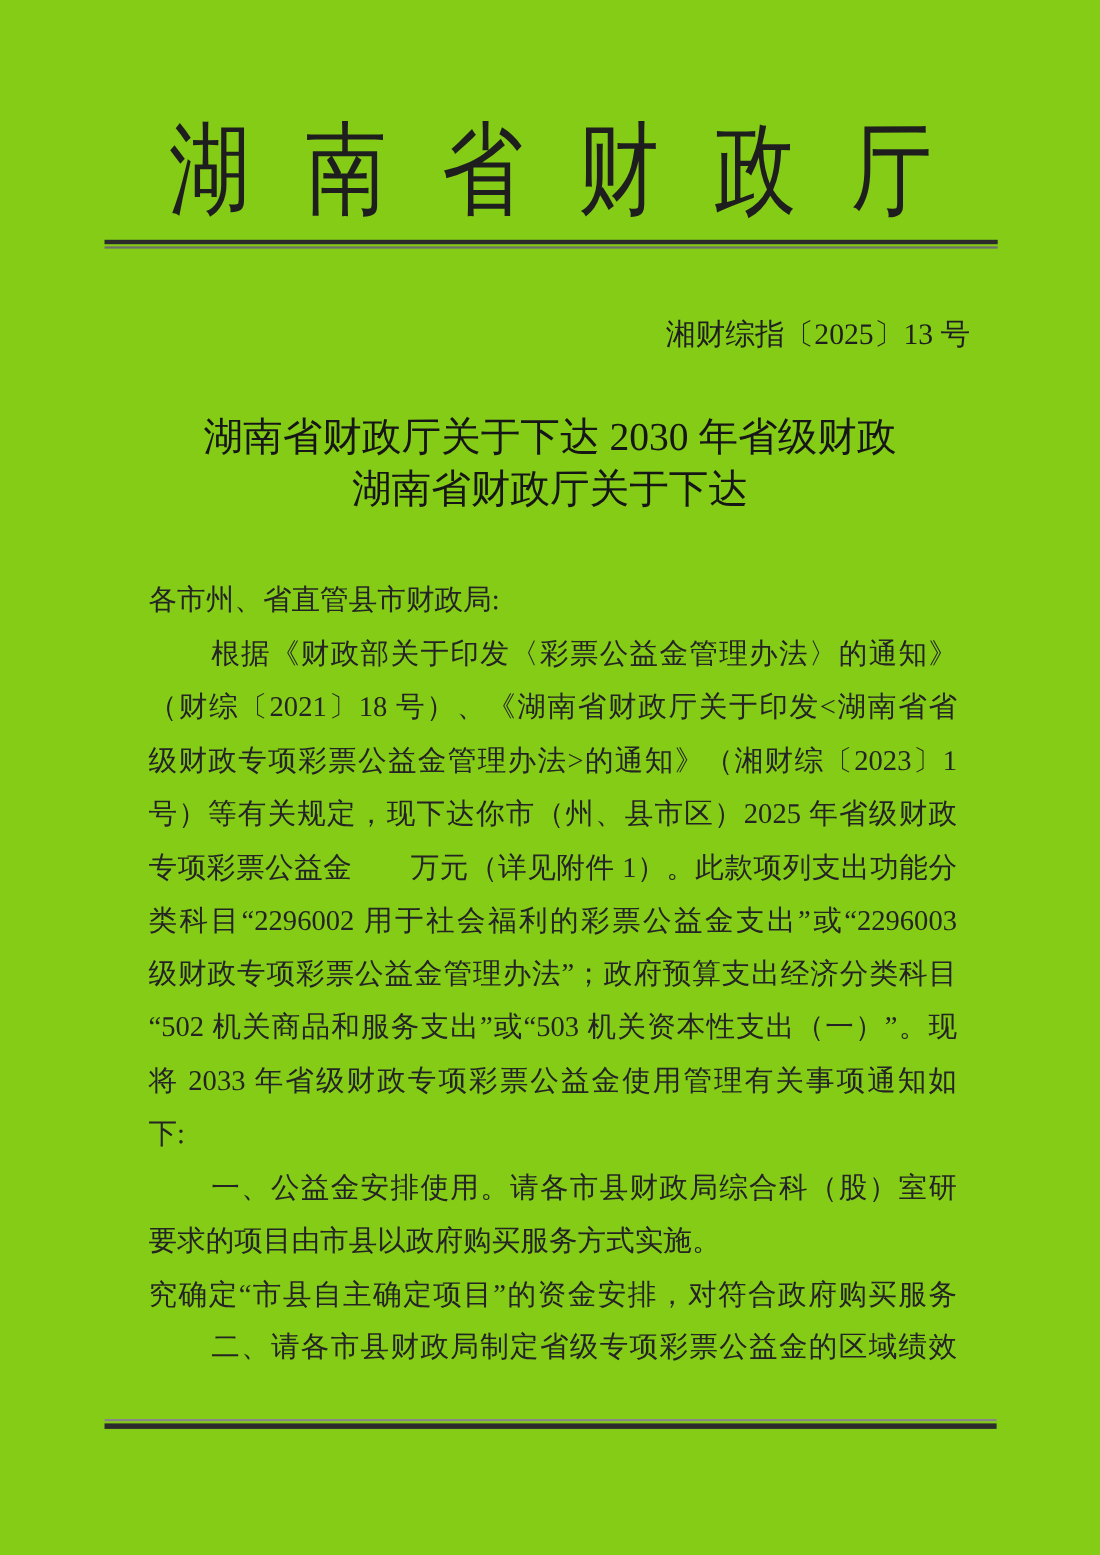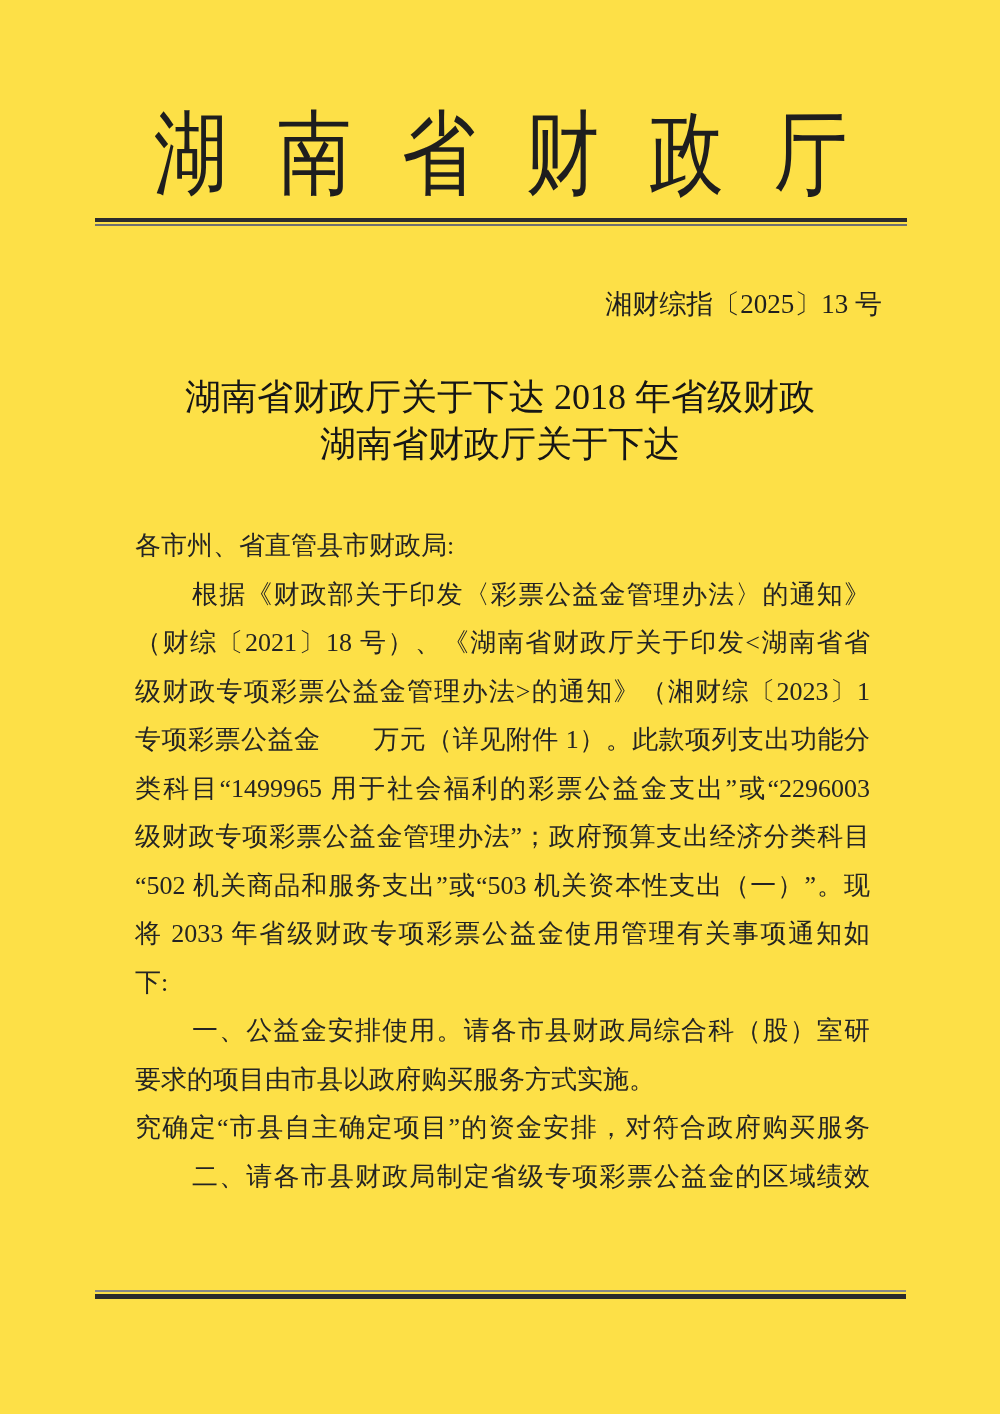--- a/index.html
+++ b/index.html
@@ -1,20 +1,20 @@
 <!DOCTYPE html>
 <html lang="zh"><head>
 <meta charset="utf-8">
 <style>
   html, body { margin: 0; padding: 0; background: #ffffff; }
   .page {
     position: relative;
     width: 1000px;
     height: 1414px;
-    background: #fde047;
+    background: #84cc16;
     overflow: hidden;
     font-family: "Liberation Serif", "DejaVu Serif", serif;
     color: #222222;
   }
   
   .letterhead {
     position: absolute;
     top: 104px;
     left: 0;
     width: 1000px;
@@ -103,31 +103,32 @@
 
   <div class="letterhead">
     <span class="lh-inner">湖南省财政厅</span>
   </div>
 
   <div class="rule-top"></div>
 
   <div class="doc-number">湘财综指〔2025〕13 号</div>
 
   <div class="doc-title">
-    <div>湖南省财政厅关于下达 2018 年省级财政</div>
+    <div>湖南省财政厅关于下达 2030 年省级财政</div>
     <div>湖南省财政厅关于下达</div>
   </div>
 
   <div class="body-text">
       <div class="line end">各市州、省直管县市财政局:</div>
       <div class="line ind">根据《财政部关于印发〈彩票公益金管理办法〉的通知》</div>
       <div class="line">（财综〔2021〕18 号）、《湖南省财政厅关于印发&lt;湖南省省</div>
       <div class="line">级财政专项彩票公益金管理办法&gt;的通知》（湘财综〔2023〕1</div>
+      <div class="line">号）等有关规定，现下达你市（州、县市区）2025 年省级财政</div>
       <div class="line">专项彩票公益金　　万元（详见附件 1）。此款项列支出功能分</div>
-      <div class="line">类科目“1499965 用于社会福利的彩票公益金支出”或“2296003</div>
+      <div class="line">类科目“2296002 用于社会福利的彩票公益金支出”或“2296003</div>
       <div class="line">级财政专项彩票公益金管理办法”；政府预算支出经济分类科目</div>
       <div class="line">“502 机关商品和服务支出”或“503 机关资本性支出（一）”。现</div>
       <div class="line">将 2033 年省级财政专项彩票公益金使用管理有关事项通知如</div>
       <div class="line end">下:</div>
       <div class="line ind">一、公益金安排使用。请各市县财政局综合科（股）室研</div>
       <div class="line end">要求的项目由市县以政府购买服务方式实施。</div>
       <div class="line">究确定“市县自主确定项目”的资金安排，对符合政府购买服务</div>
       <div class="line ind">二、请各市县财政局制定省级专项彩票公益金的区域绩效</div>
     </div>
 

